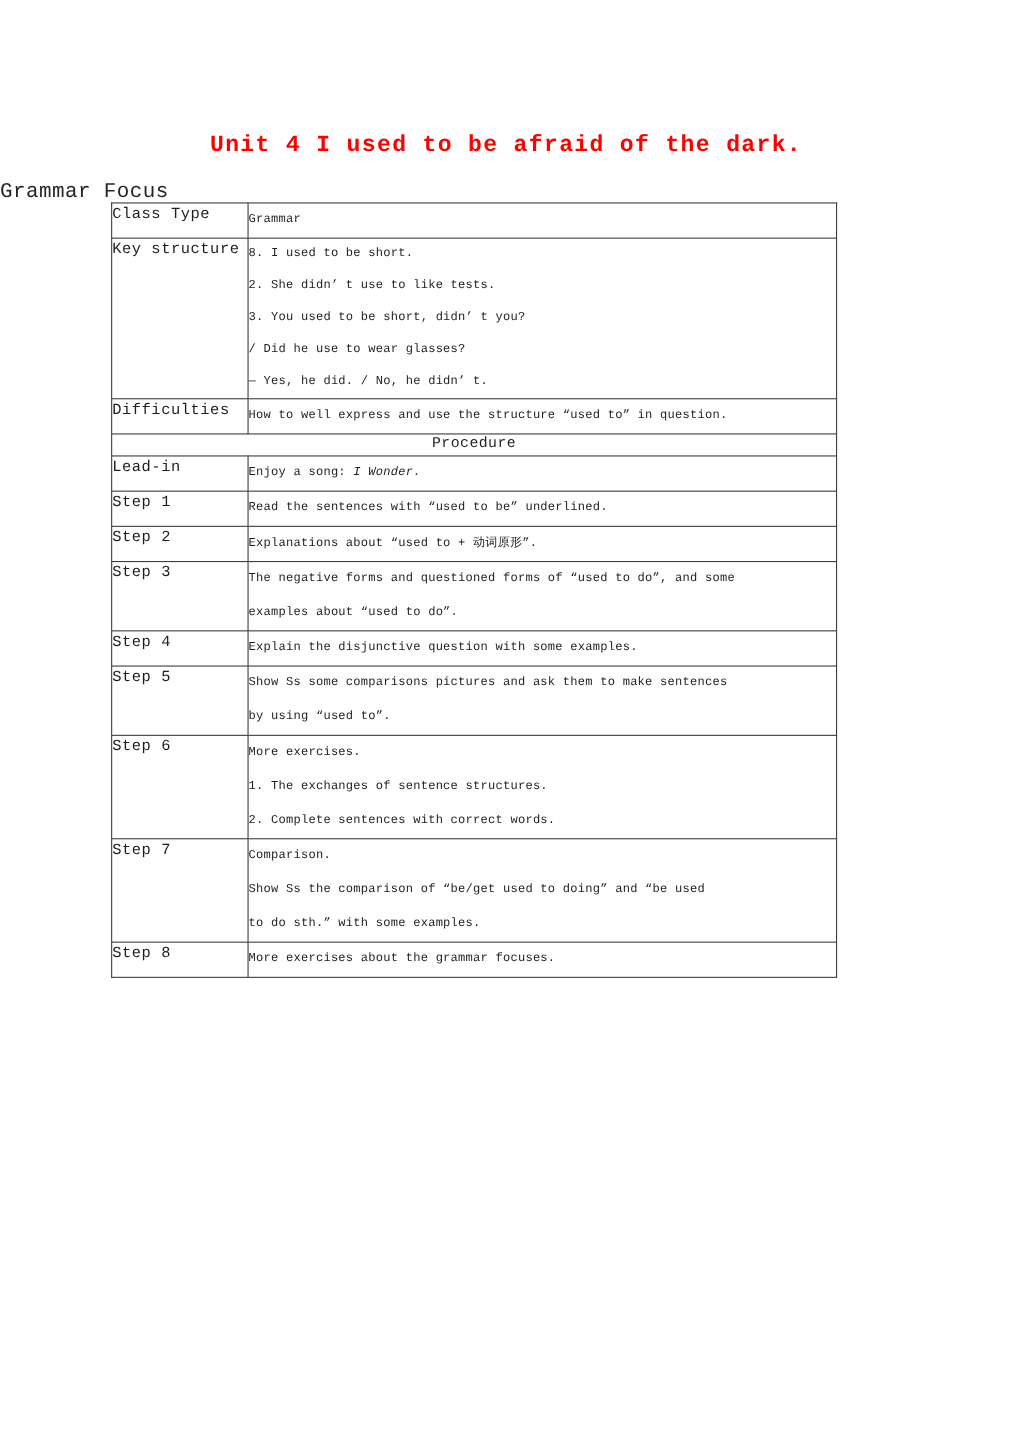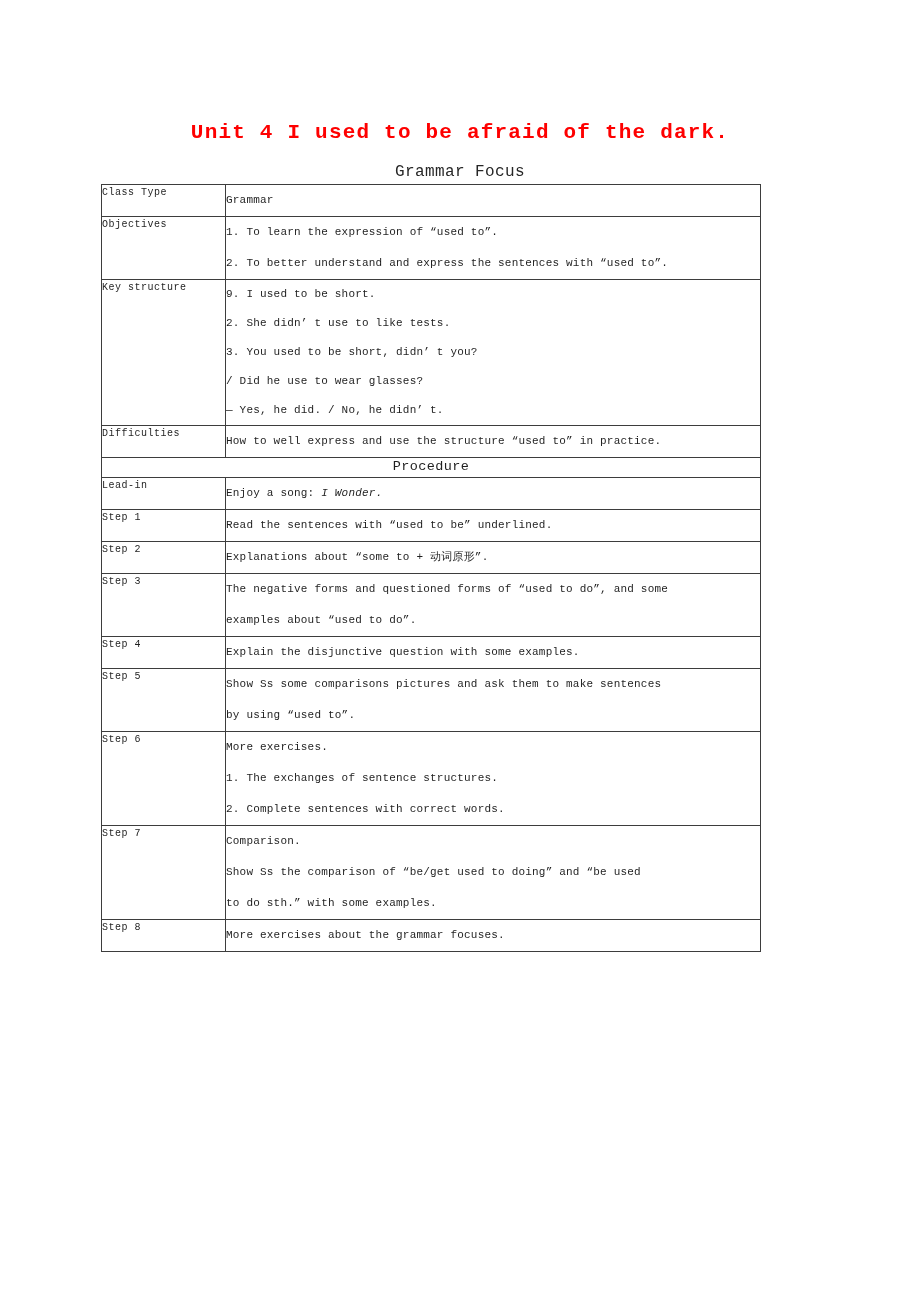--- a/index.html
+++ b/index.html
@@ -32,43 +32,42 @@
     font-weight: bold;
     letter-spacing: 1.2px;
     line-height: 1.2;
     font-family: "Liberation Mono", "DejaVu Sans Mono", monospace;
   }
   .doc-subtitle {
     position: absolute;
     left: 0;
     top: 163px;
     width: 920px;
-    text-align: center;
     color: #262626;
-    font-size: 16px;
+    font-size: 19px;
     letter-spacing: 0.4px;
     font-family: "Liberation Mono", "DejaVu Sans Mono", monospace;
   }
   table.lesson-table {
     position: absolute;
     left: 101px;
     top: 184px;
     width: 659px;
     border-collapse: collapse;
     table-layout: fixed;
   }
   table.lesson-table td {
     border: 1px solid #3d3d3d;
     vertical-align: top;
     padding: 0;
     color: #1f1f1f;
   }
   td.label-cell {
     width: 124px;
-    font-size: 10px;
+    font-size: 14px;
     letter-spacing: 0.5px;
     padding: 6px 6px 6px 7px;
     line-height: 1.5;
     white-space: nowrap;
   }
   td.label-cell.center {
     text-align: center;
   }
   td.content-cell {
     font-size: 11px;
@@ -117,43 +116,36 @@
     </colgroup>
     <tbody>
 
       <tr>
         <td class="label-cell">Class Type</td>
         <td class="content-cell">
           <span class="line last">Grammar</span>
         </td>
       </tr>
 
-      <tr>
-        <td class="label-cell">Objectives</td>
-        <td class="content-cell pad-bottom-3">
-          <span class="line last">1.  To learn the expression of “used to”.</span>
-          <span class="line last">2.  To better understand and express the sentences with “used to”.</span>
-        </td>
-      </tr>
 
       <tr>
         <td class="label-cell">Key structure</td>
         <td class="content-cell">
-          <span class="line tight last">9. I used to be short.</span>
+          <span class="line tight last">8. I used to be short.</span>
           <span class="line tight last">2. She didn’ t use to like tests.</span>
           <span class="line tight last">3. You used to be short, didn’ t you?</span>
           <span class="line tight last"> / Did he use to wear glasses?</span>
           <span class="line tight last">— Yes, he did. / No, he didn’ t.</span>
         </td>
       </tr>
 
       <tr>
         <td class="label-cell">Difficulties</td>
         <td class="content-cell">
-          <span class="line last">How to well express and use the structure “used to” in practice.</span>
+          <span class="line last">How to well express and use the structure “used to” in question.</span>
         </td>
       </tr>
 
 
       <tr>
         <td class="merged-header" colspan="2">Procedure</td>
       </tr>
 
       <tr>
         <td class="label-cell">Lead-in</td>
@@ -165,21 +157,21 @@
       <tr>
         <td class="label-cell">Step 1</td>
         <td class="content-cell">
           <span class="line last">Read the sentences with “used to be” underlined.</span>
         </td>
       </tr>
 
       <tr>
         <td class="label-cell">Step 2</td>
         <td class="content-cell">
-          <span class="line last">Explanations about “some to + 动词原形”.</span>
+          <span class="line last">Explanations about “used to + 动词原形”.</span>
         </td>
       </tr>
 
       <tr>
         <td class="label-cell">Step 3</td>
         <td class="content-cell">
           <span class="line">The negative forms and questioned forms of “used to do”, and some</span>
           <span class="line last">examples about “used to do”.</span>
         </td>
       </tr>

